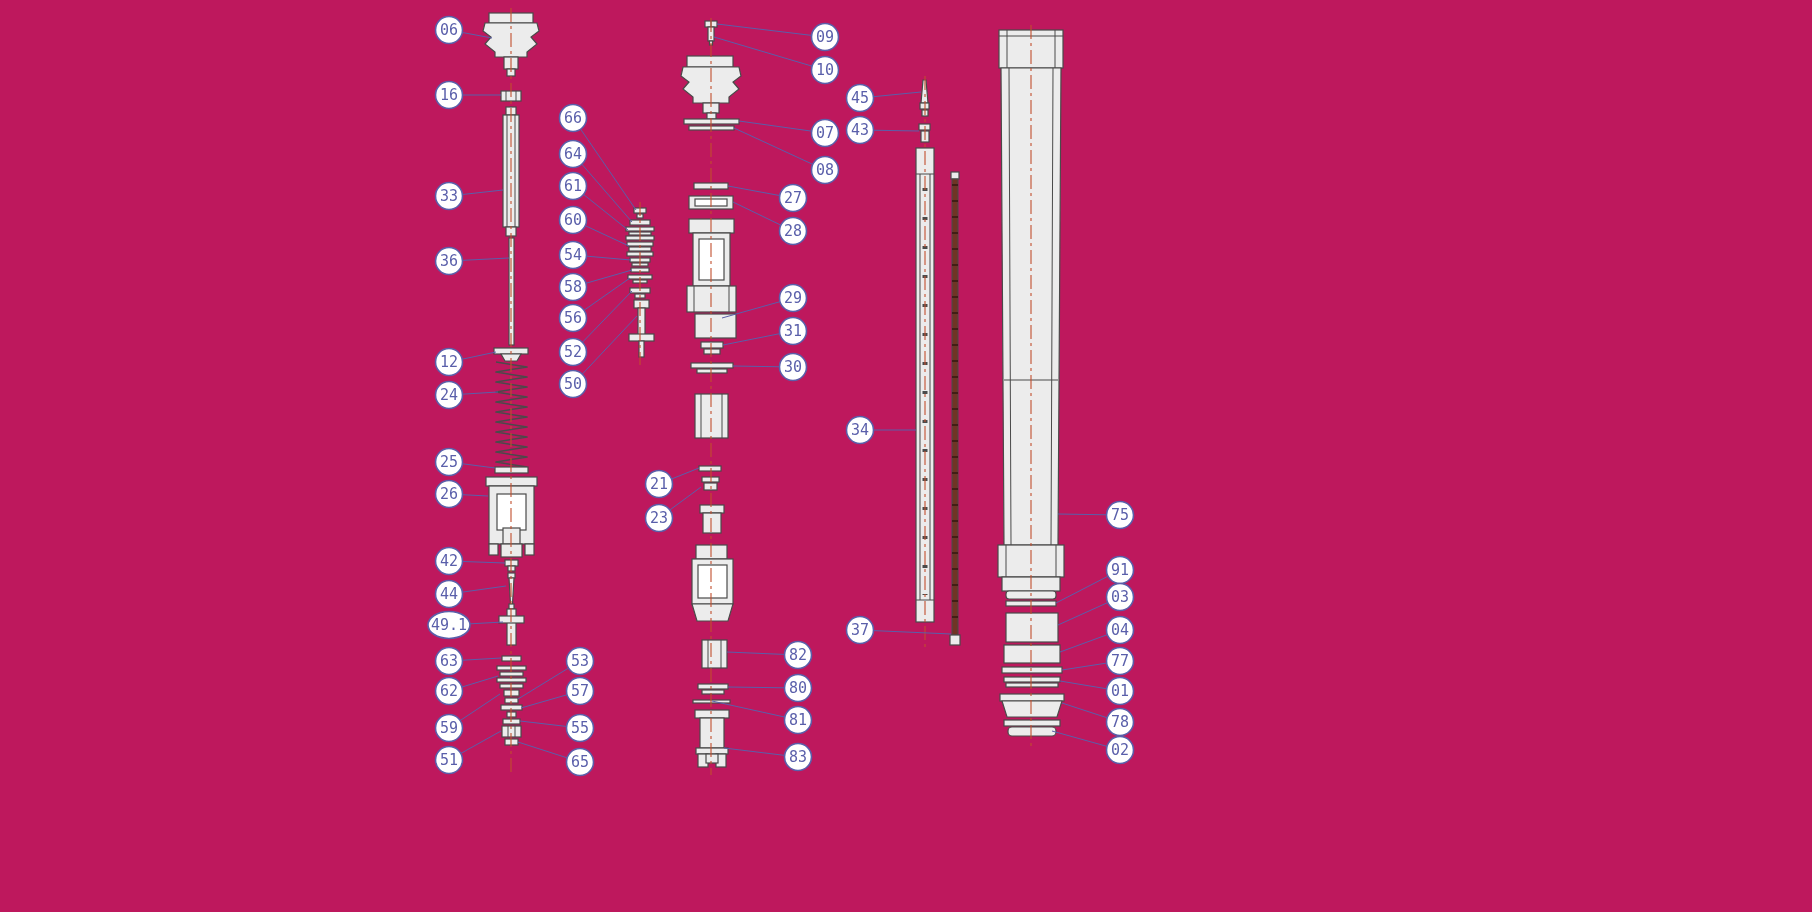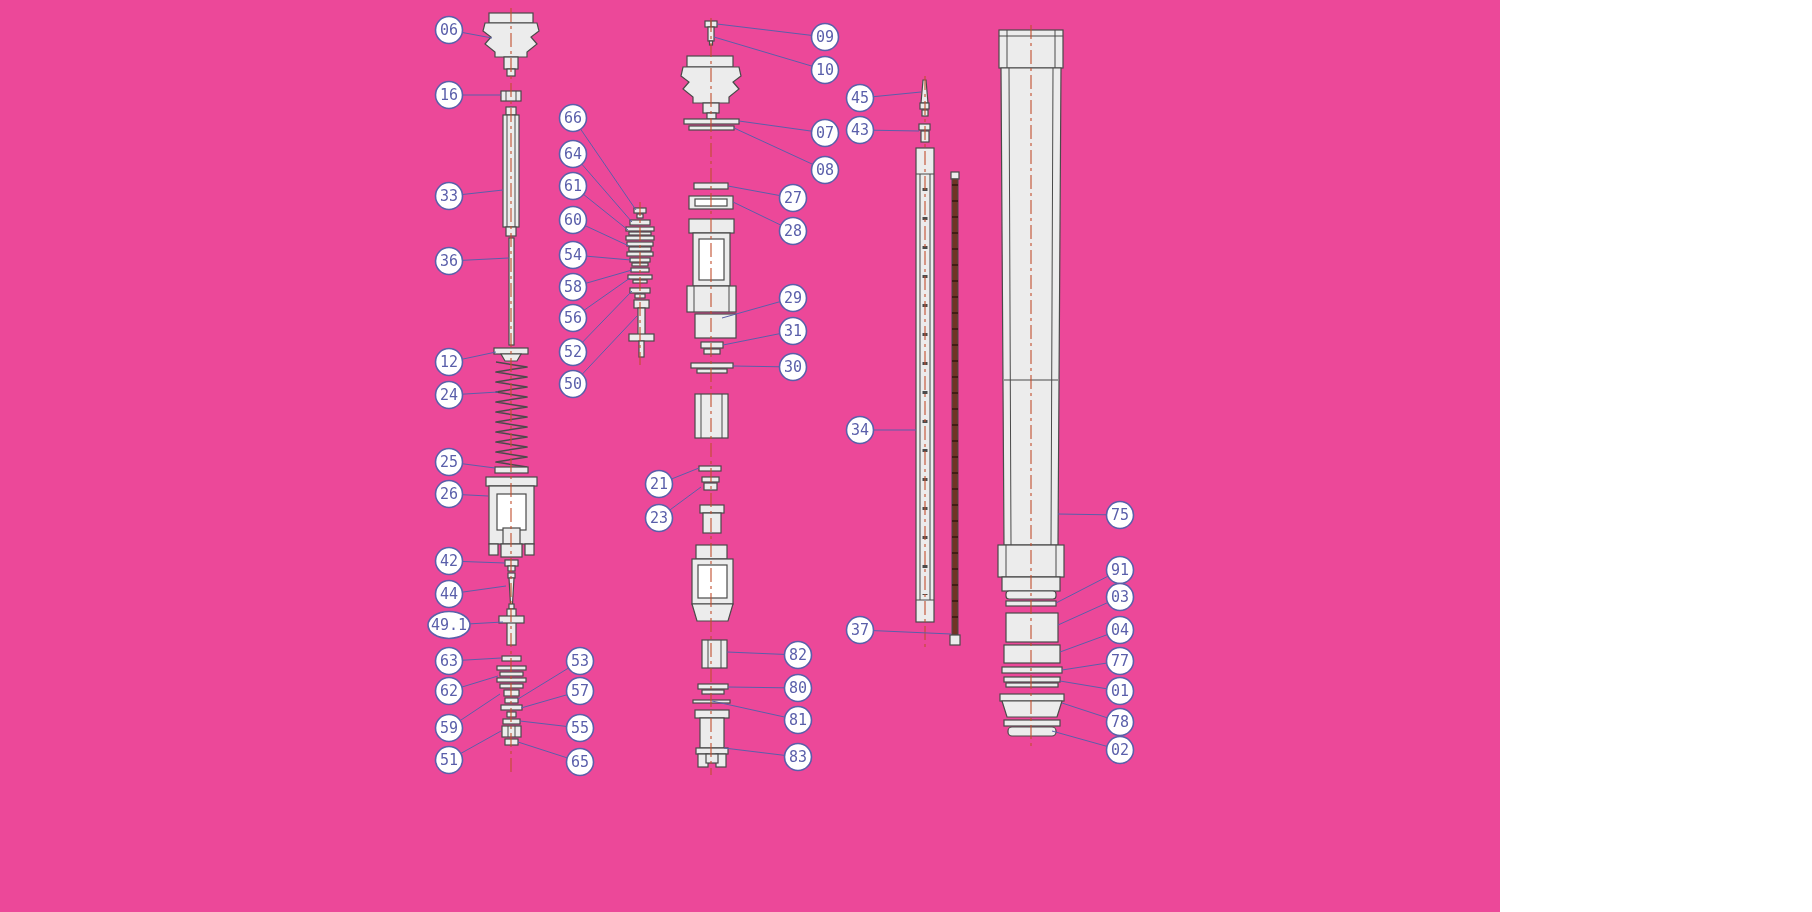--- a/index.html
+++ b/index.html
@@ -1,16 +1,16 @@
 <!DOCTYPE html>
 <html style="--callout: #5a5faa; --part-outline: #4a4a4a; --part-fill: #ececec; --centerline: #c14f2e; --rod-fill: #703425;"><head>
 <meta charset="utf-8">
 <style>
   html,body{margin:0;padding:0;background:#ffffff;}
-  .stage{width:1500px;height:912px;background:#ec4899;overflow:hidden;}
+  .stage{width:1812px;height:912px;background:#be185d;overflow:hidden;}
   svg{display:block;}
   .part{fill:var(--part-fill,#ececec);stroke:var(--part-outline,#4a4a4a);stroke-width:1.2;}
   .part-white{fill:#ffffff;stroke:var(--part-outline,#4a4a4a);stroke-width:1.2;}
   .part-line{stroke:var(--part-outline,#4a4a4a);stroke-width:1;fill:none;}
   .spring{fill:none;stroke:var(--part-outline,#4a4a4a);stroke-width:1.6;stroke-linejoin:round;}
   .centerline{stroke:var(--centerline,#c14f2e);stroke-width:1.1;stroke-dasharray:14 4 3 4;fill:none;}
   .rod{fill:var(--rod-fill,#703425);stroke:var(--part-outline,#4a4a4a);stroke-width:1;}
   .holes{stroke:var(--part-outline,#4a4a4a);fill:none;}
   .rod-ticks{stroke:#401f15;fill:none;}
   #leader-lines line{stroke:var(--callout,#5a5faa);stroke-width:1;}

